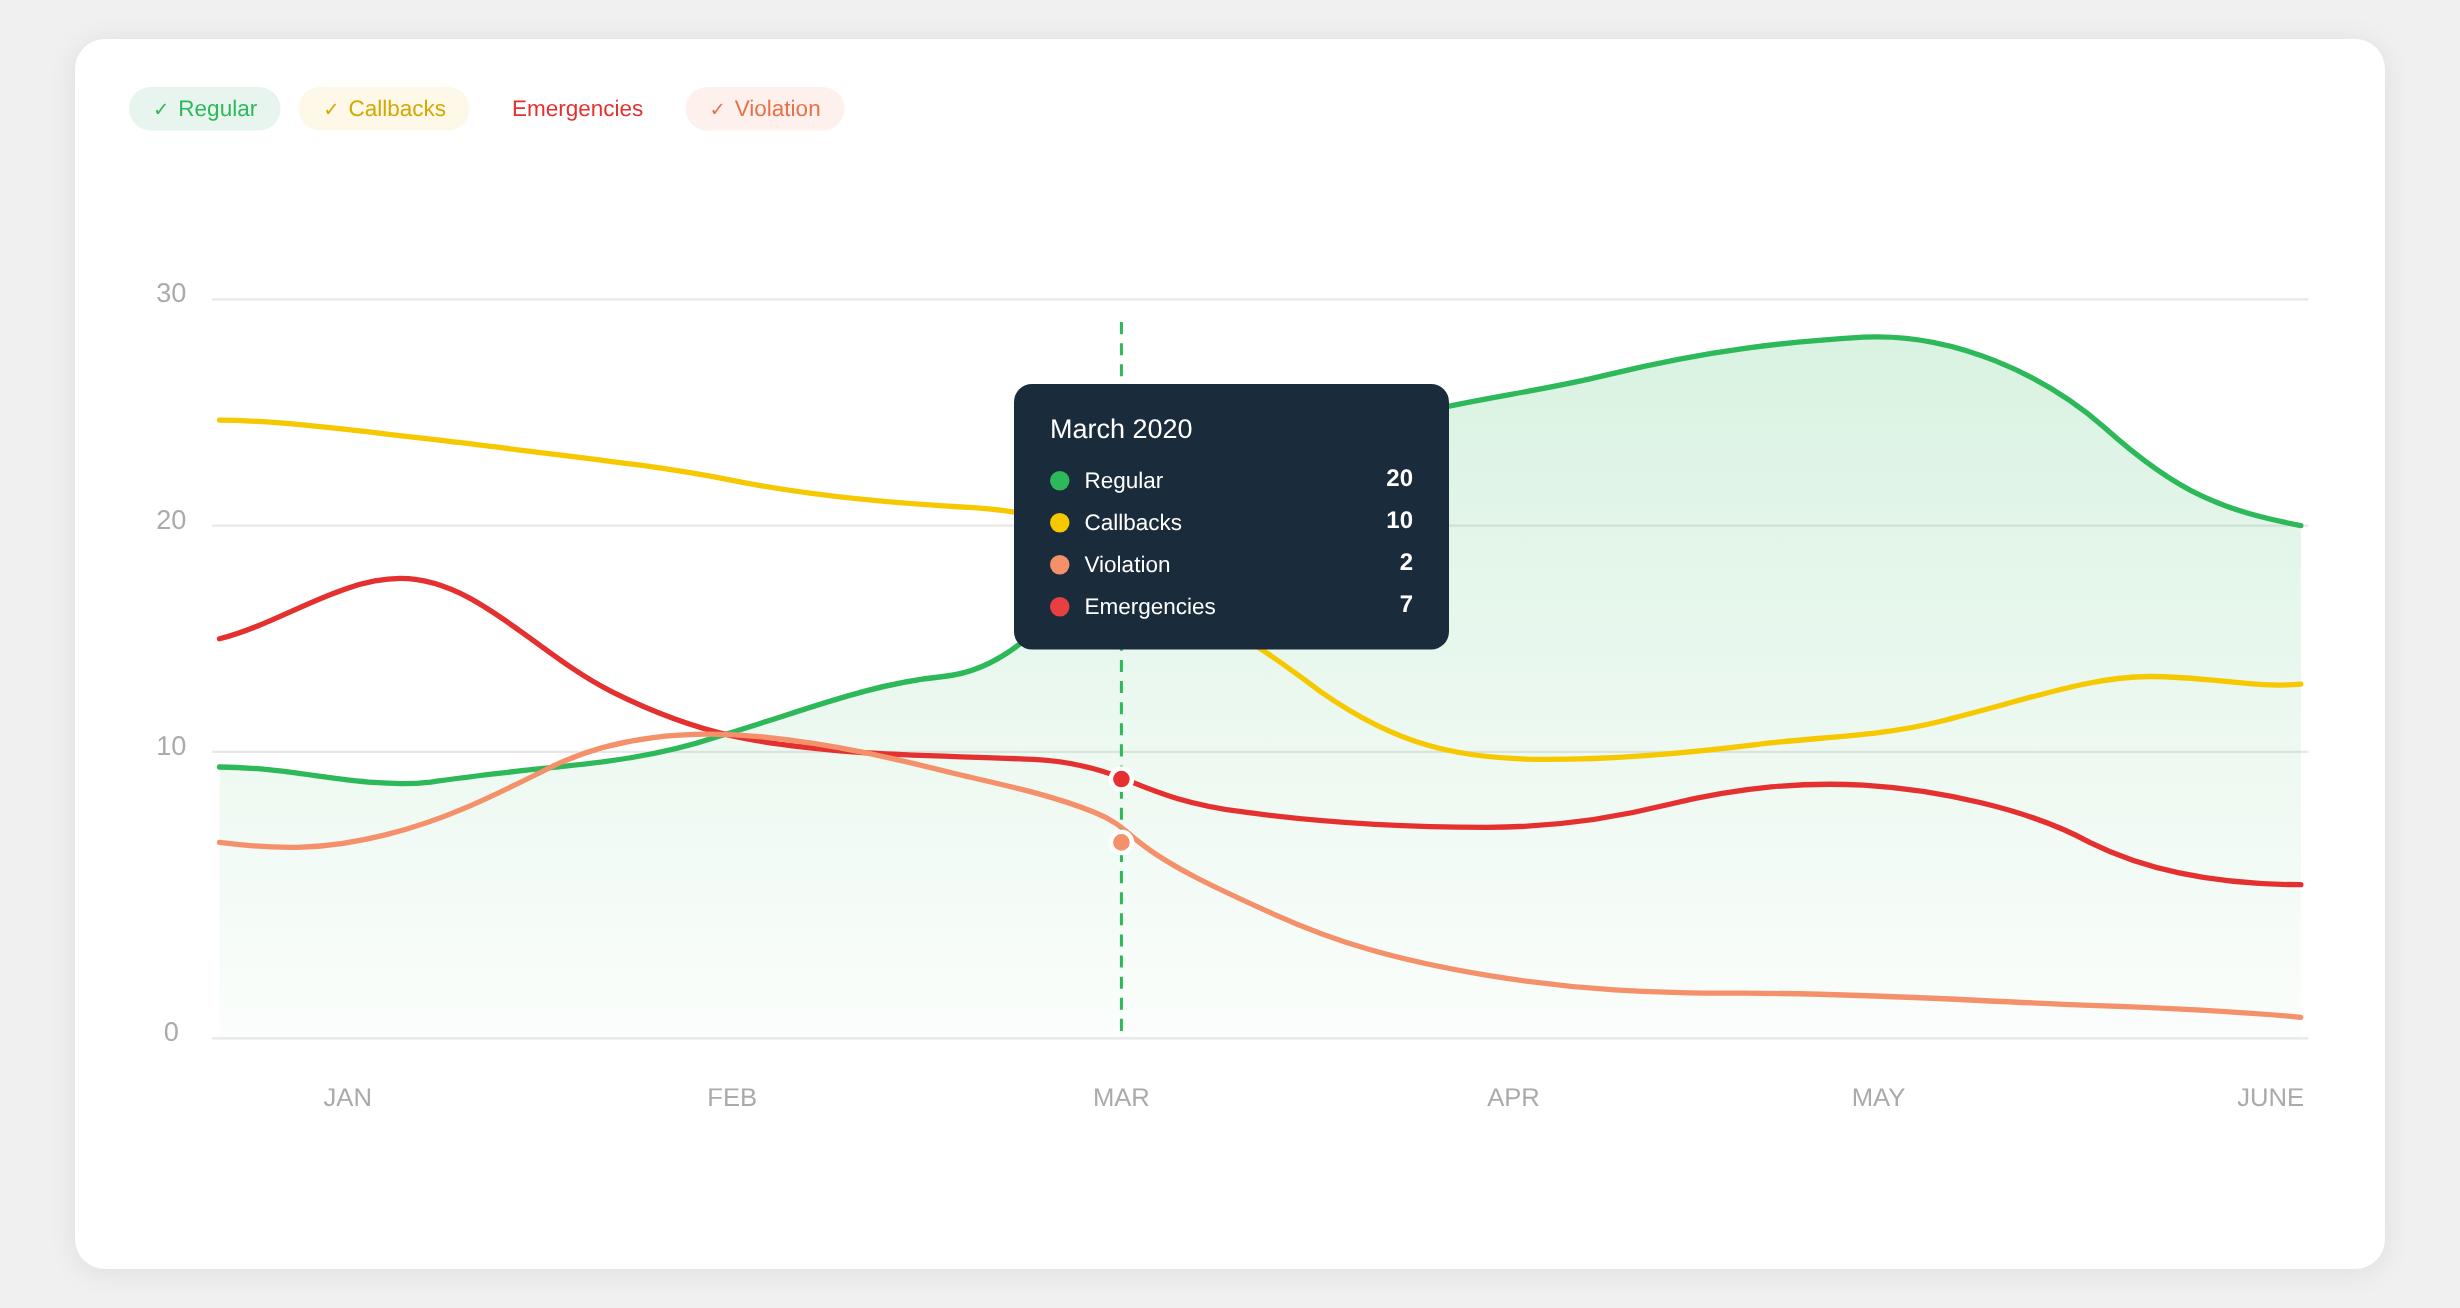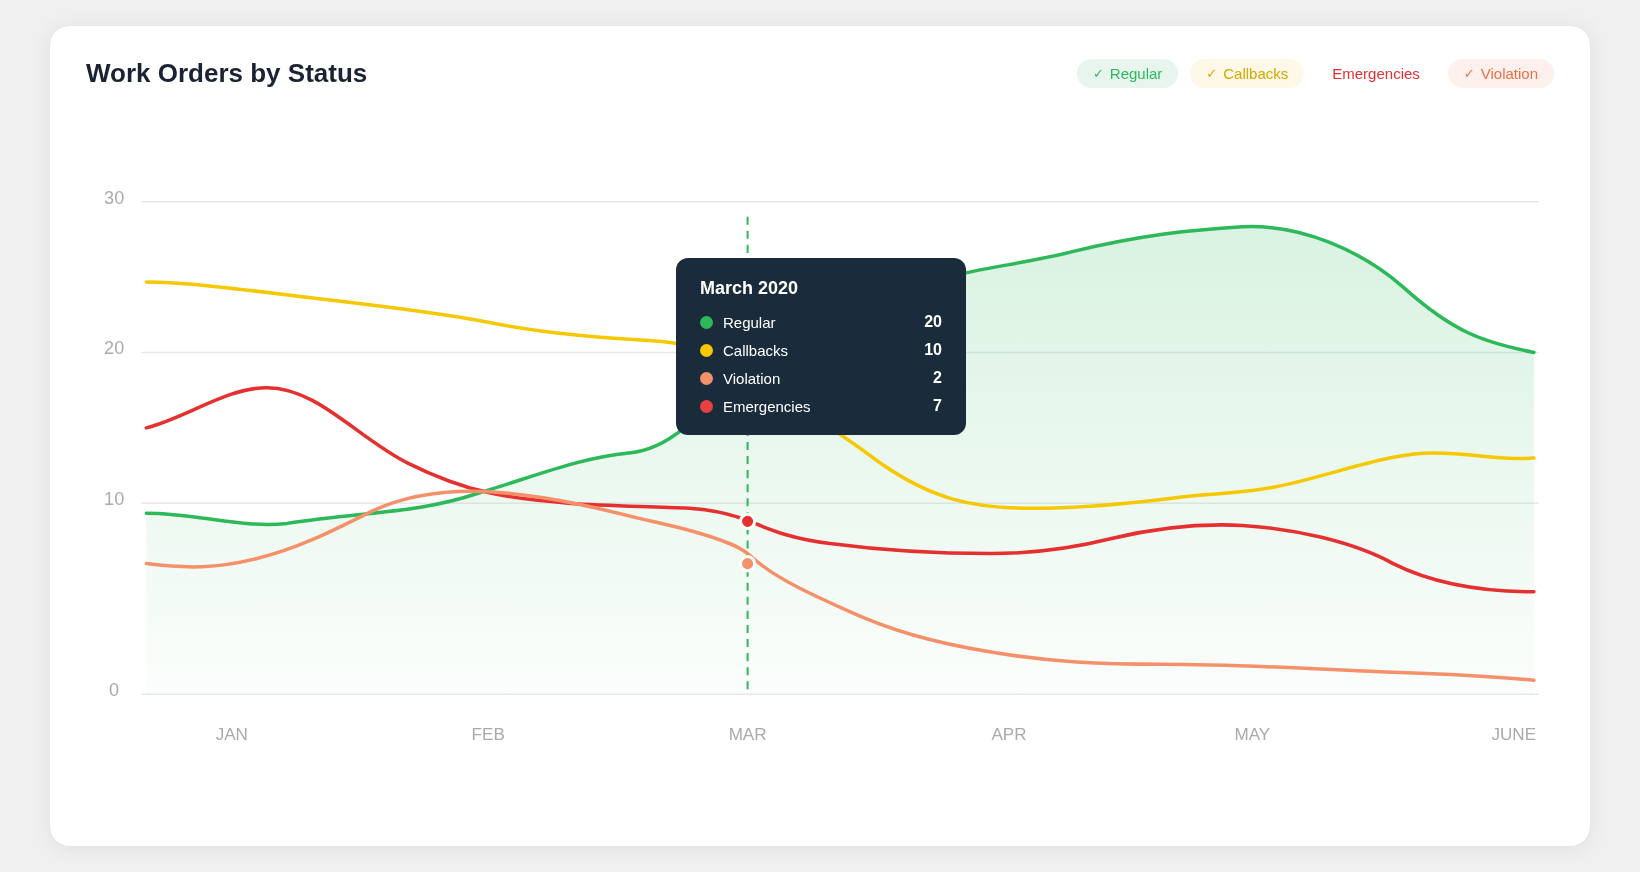--- a/index.html
+++ b/index.html
@@ -80,21 +80,21 @@
       left: 590px;
       background: #1a2b3c;
       border-radius: 12px;
       padding: 20px 24px;
       color: #fff;
       width: 290px;
       pointer-events: none;
     }
     .tooltip-title {
       font-size: 18px;
-      font-weight: 700;
+      font-weight: 400;
       margin-bottom: 14px;
       color: #fff;
     }
     .tooltip-row {
       display: flex;
       align-items: center;
       justify-content: space-between;
       margin-bottom: 10px;
       font-size: 15px;
     }
@@ -113,21 +113,20 @@
     .tooltip-value {
       font-weight: 700;
       font-size: 16px;
     }
   </style>
 </head>
 <body>
 
 <div class="card">
   <div class="header">
-    <span class="title">Work Orders by Status</span>
     <div class="legend">
       <div class="legend-item legend-regular">
         <span class="check">✓</span>
         <span>Regular</span>
       </div>
       <div class="legend-item legend-callbacks">
         <span class="check">✓</span>
         <span>Callbacks</span>
       </div>
       <div class="legend-item legend-emergencies">

